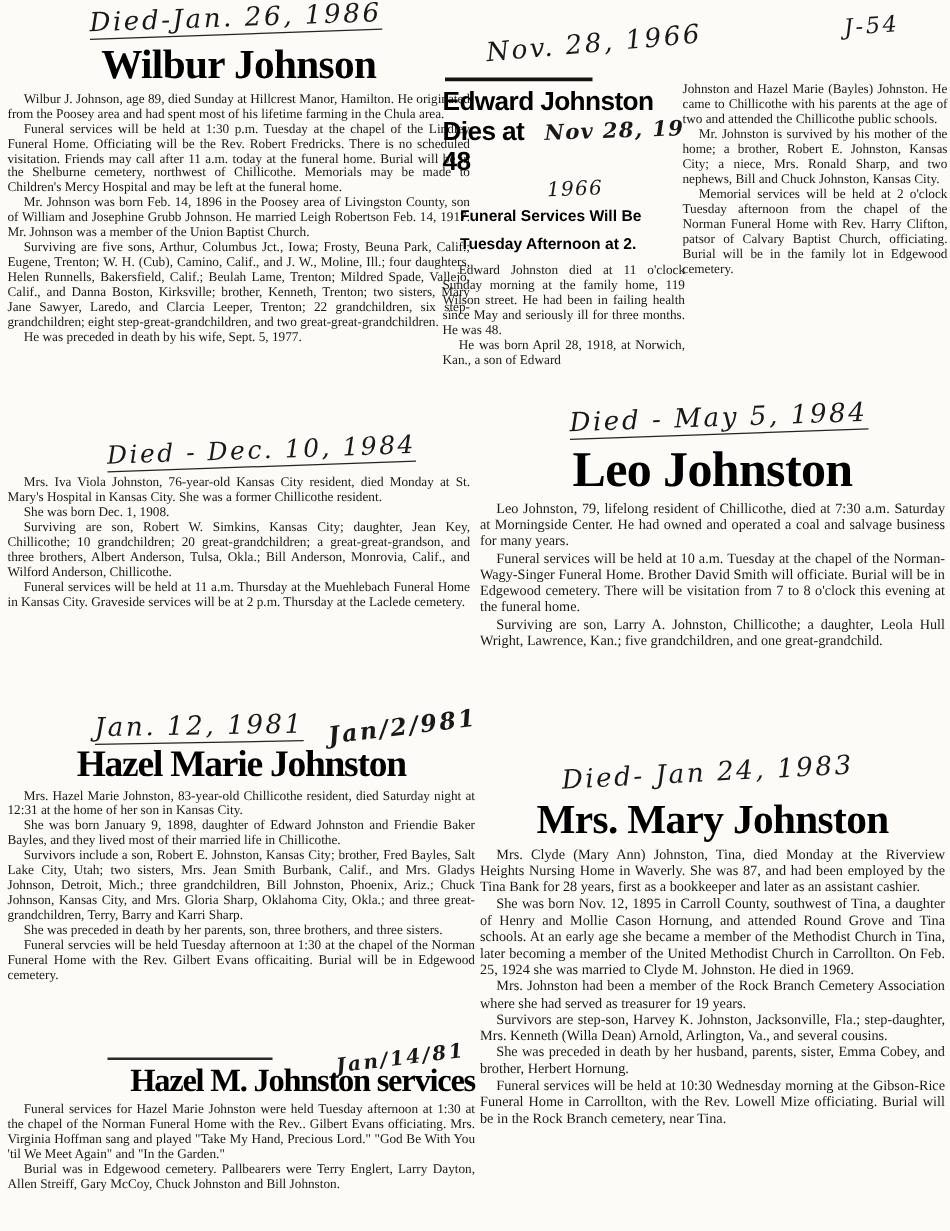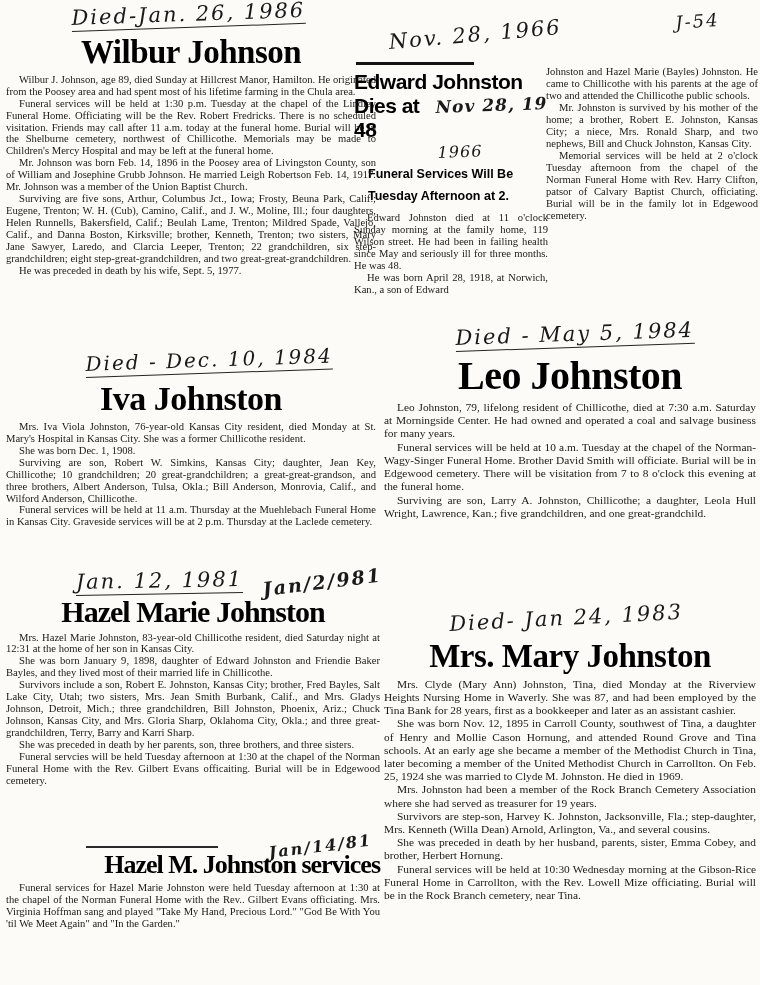--- a/index.html
+++ b/index.html
@@ -108,21 +108,20 @@
   <div class="clip obit-body" style="left:546px;top:66px;width:212px;">
     <p class="no-indent">Johnston and Hazel Marie (Bayles) Johnston.  He came to Chillicothe with his parents at the age of two and attended the Chillicothe public schools.</p>
     <p>Mr. Johnston is survived by his mother of the home; a brother, Robert E. Johnston, Kansas City; a niece, Mrs. Ronald Sharp, and two nephews, Bill and Chuck Johnston, Kansas City.</p>
     <p>Memorial services will be held at 2 o'clock Tuesday afternoon from the chapel of the Norman Funeral Home with Rev. Harry Clifton, patsor of Calvary Baptist Church, officiating. Burial will be in the family lot in Edgewood cemetery.</p>
   </div>
 
   <div class="clip" style="left:6px;top:352px;width:370px;">
     <div class="hw-block" style="padding-left:80px;">
       <span class="hw hw-u" style="font-size:20px;">Died - Dec. 10, 1984</span>
     </div>
-    <h1 class="headline sz-iva">Iva Johnston</h1>
     <div class="obit-body">
       <p>Mrs. Iva Viola Johnston, 76-year-old Kansas City resident, died Monday at St. Mary's Hospital in Kansas City. She was a former Chillicothe resident.</p>
       <p>She was born Dec. 1, 1908.</p>
       <p>Surviving are son, Robert W. Simkins, Kansas City; daughter, Jean Key, Chillicothe; 10 grandchildren; 20 great-grandchildren; a great-great-grandson, and three brothers, Albert Anderson, Tulsa, Okla.; Bill Anderson, Monrovia, Calif., and Wilford Anderson, Chillicothe.</p>
       <p>Funeral services will be held at 11 a.m. Thursday at the Muehlebach Funeral Home in Kansas City. Graveside services will be at 2 p.m. Thursday at the Laclede cemetery.</p>
     </div>
   </div>
 
   <span class="hw hw-u" style="position:absolute;left:76px;top:570px;font-size:21px;transform:rotate(-1deg);">Jan. 12, 1981</span>
 
@@ -153,20 +152,21 @@
   </div>
 
   <div class="clip" style="left:6px;top:846px;width:374px;">
     <div class="mini-rule"></div>
     <h1 class="headline sz-services">
       <span>Hazel M. Johnston services</span>
       <span class="hw scribble" style="right:6px;top:-6px;font-size:16px;">Jan/14/81</span>
     </h1>
     <div class="obit-body">
       <p>Funeral services for Hazel Marie Johnston were held Tuesday afternoon at 1:30 at the chapel of the Norman Funeral Home with the Rev.. Gilbert Evans officiating. Mrs. Virginia Hoffman sang and played "Take My Hand, Precious Lord." "God Be With You 'til We Meet Again" and "In the Garden."</p>
+      <p>Burial was in Edgewood cemetery. Pallbearers were Terry Englert, Larry Dayton, Allen Streiff, Gary McCoy, Chuck Johnston and Bill Johnston.</p>
     </div>
   </div>
 
   <div class="clip" style="left:384px;top:612px;width:372px;">
     <div class="hw-block" style="padding-left:66px;">
       <span class="hw" style="font-size:21px;transform:rotate(-3deg);">Died- Jan 24, 1983</span>
     </div>
     <h1 class="headline sz-mary">Mrs. Mary Johnston</h1>
     <div class="obit-body lg">
       <p>Mrs. Clyde (Mary Ann) Johnston, Tina, died Monday at the Riverview Heights Nursing Home in Waverly. She was 87, and had been employed by the Tina Bank for 28 years, first as a bookkeeper and later as an assistant cashier.</p>

